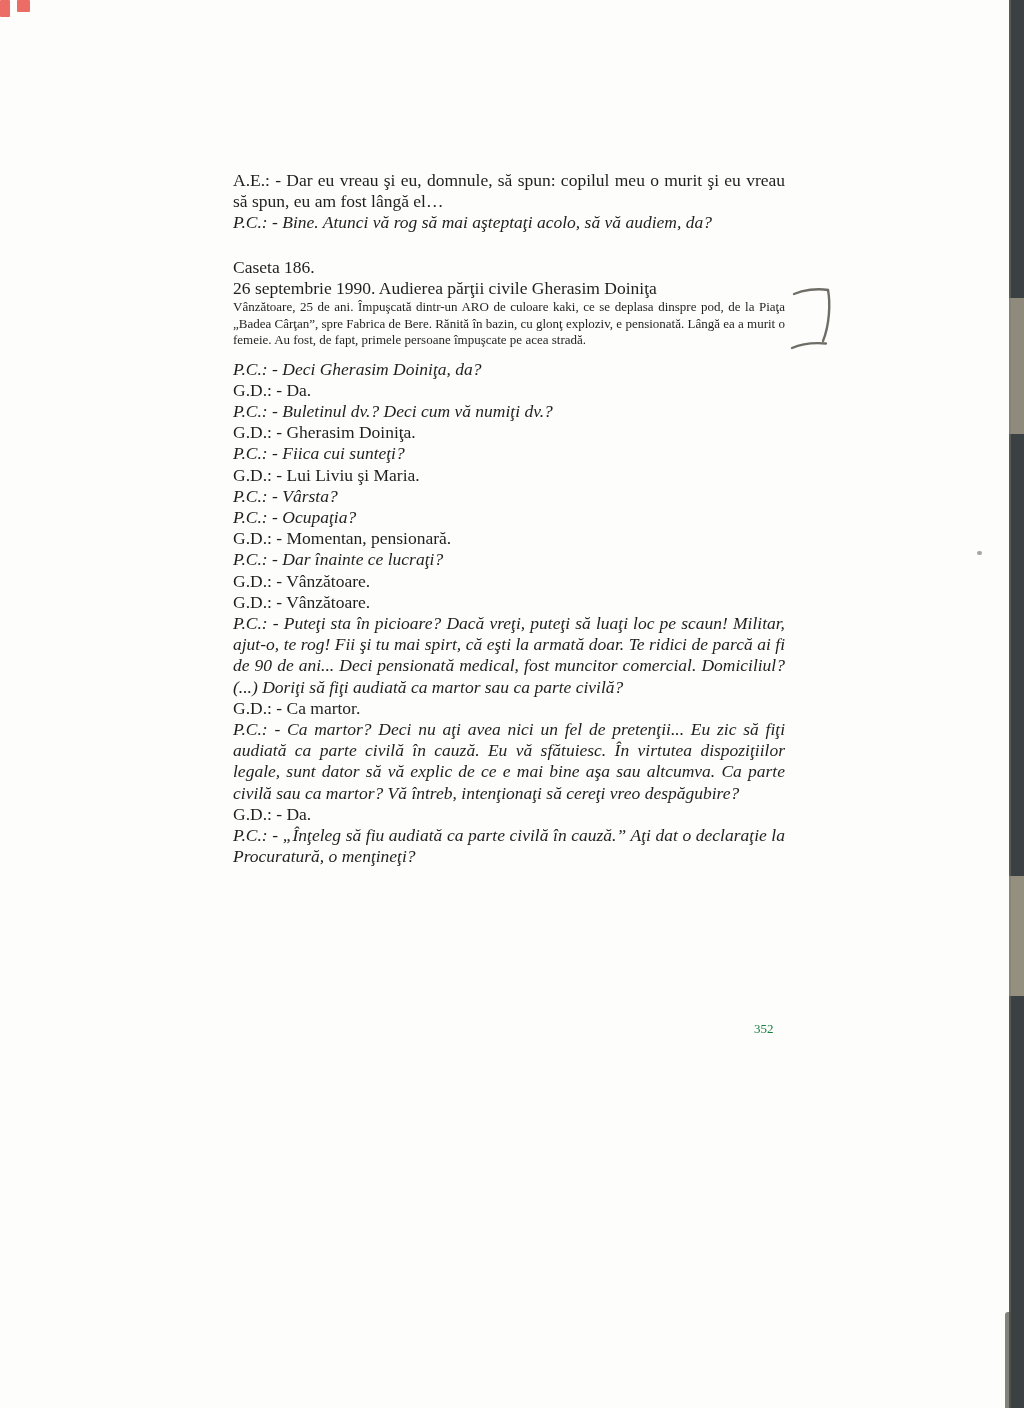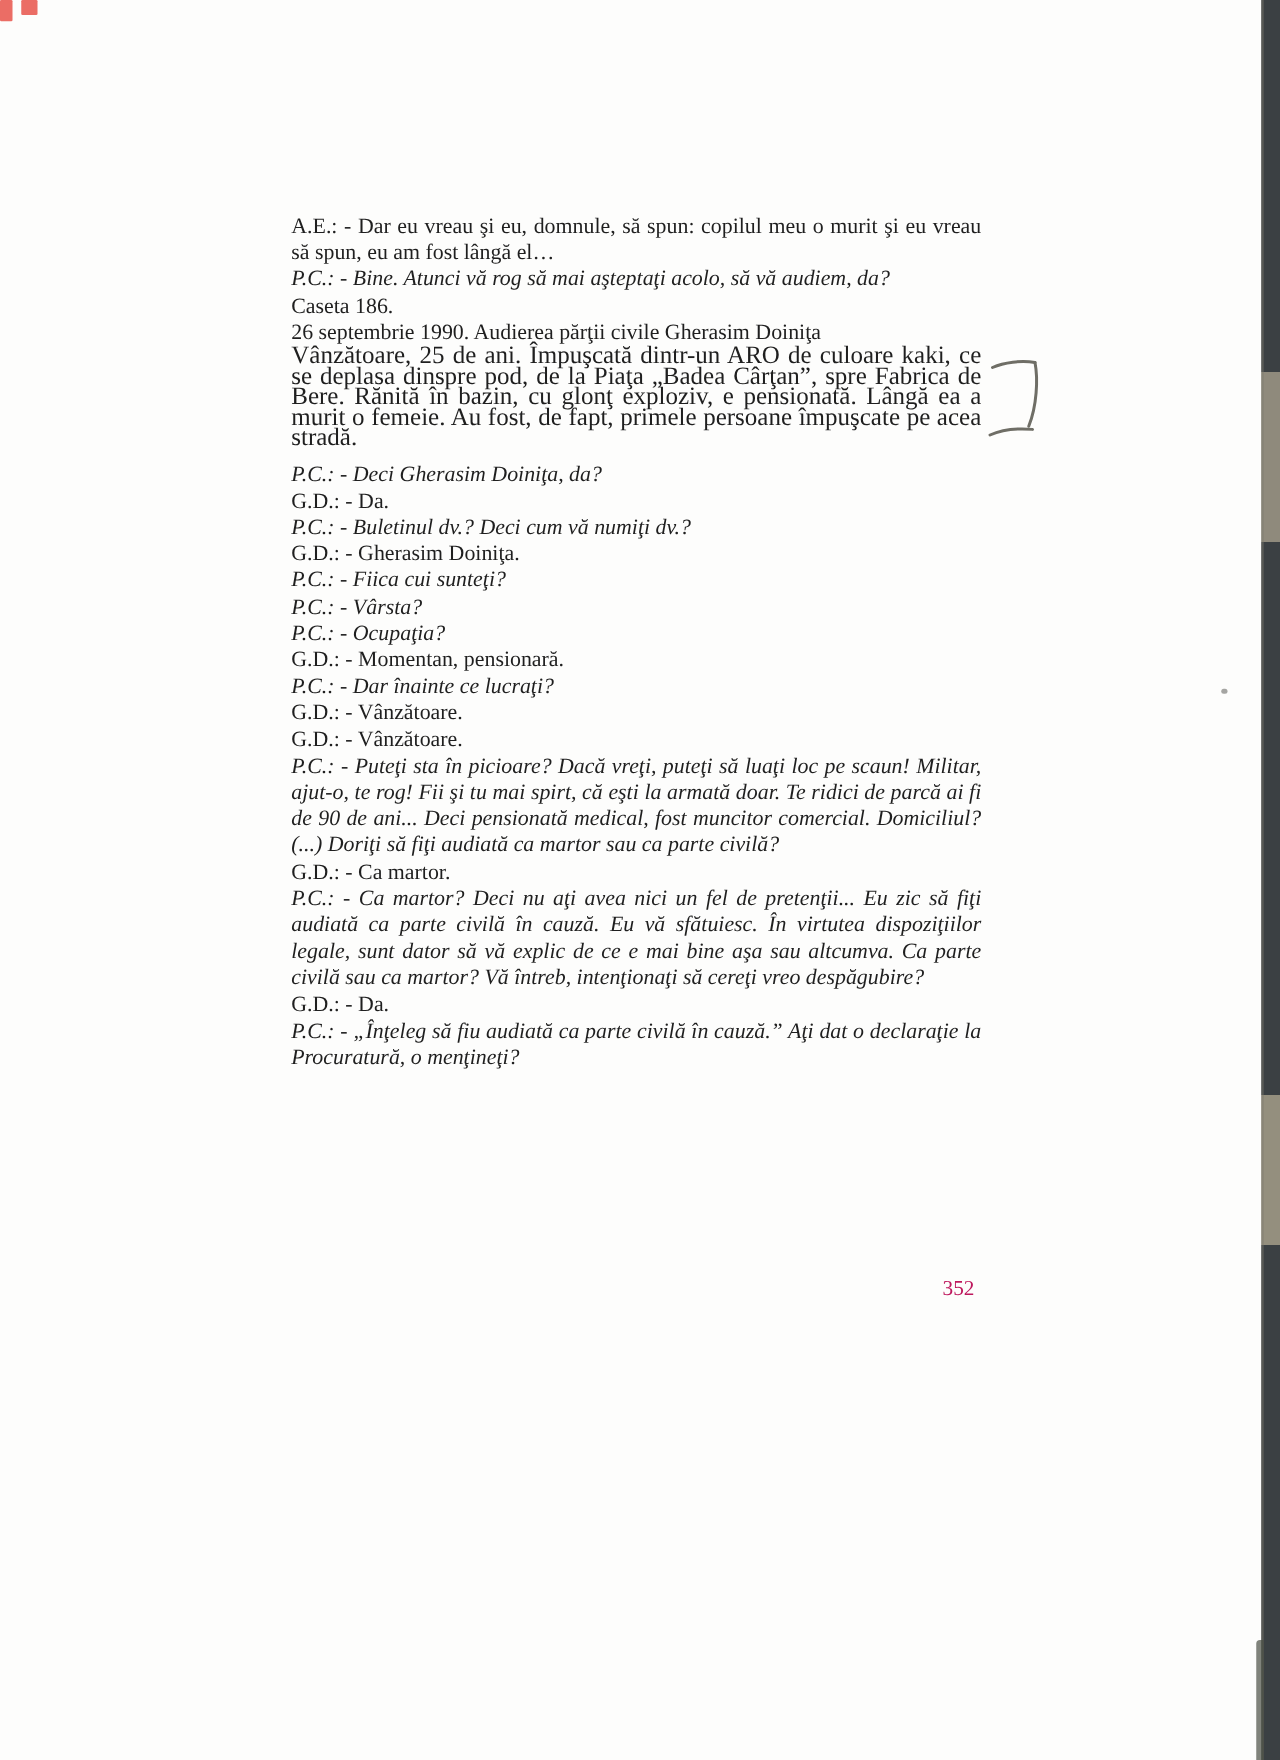--- a/index.html
+++ b/index.html
@@ -39,30 +39,30 @@
   
   .bracket { position: absolute; left: 789px; top: 283px; }
   
   .text-block { position: absolute; left: 233px; top: 170px; width: 552px; }
   .line, .desc { margin: 0; }
   .line {
     font-size: 17.5px; line-height: 21.2px;
     text-align: justify;
   }
   .italic { font-style: italic; }
-  .section-head { }
+  .section-head { margin-top: 23px; }
   .section-title b { font-weight: normal; }
   .desc {
-    font-size: 20px; line-height: 16.5px;
+    font-size: 13px; line-height: 16.5px;
     text-align: justify;
   }
   .dialogue { margin-top: 10px; }
   .page-number {
     position: absolute; left: 754px; top: 1021px;
-    font-size: 17px; color: #be185d;
+    font-size: 13px; color: #15803d;
   }
 </style>
 </head>
 <body>
 
 <div class="page">
 
   <div class="red-mark red-mark-1"></div>
   <div class="red-mark red-mark-2"></div>
 
@@ -90,20 +90,21 @@
       <p class="desc">Vânzătoare, 25 de ani. Împuşcată dintr-un ARO de culoare kaki, ce se deplasa dinspre pod, de la Piaţa „Badea Cârţan”, spre Fabrica de Bere. Rănită în bazin, cu glonţ exploziv, e pensionată. Lângă ea a murit o femeie. Au fost, de fapt, primele persoane împuşcate pe acea stradă.</p>
     </div>
 
     <div class="dialogue">
 
     <p class="line italic">P.C.: - Deci Gherasim Doiniţa, da?</p>
         <p class="line">G.D.: - Da.</p>
         <p class="line italic">P.C.: - Buletinul dv.? Deci cum vă numiţi dv.?</p>
         <p class="line">G.D.: - Gherasim Doiniţa.</p>
         <p class="line italic">P.C.: - Fiica cui sunteţi?</p>
+        <p class="line">G.D.: - Lui Liviu şi Maria.</p>
         <p class="line italic">P.C.: - Vârsta?</p>
         <p class="line italic">P.C.: - Ocupaţia?</p>
         <p class="line">G.D.: - Momentan, pensionară.</p>
         <p class="line italic">P.C.: - Dar înainte ce lucraţi?</p>
         <p class="line">G.D.: - Vânzătoare.</p>
         <p class="line">G.D.: - Vânzătoare.</p>
         <p class="line italic">P.C.: - Puteţi sta în picioare? Dacă vreţi, puteţi să luaţi loc pe scaun! Militar, ajut-o, te rog! Fii şi tu mai spirt, că eşti la armată doar. Te ridici de parcă ai fi de 90 de ani... Deci pensionată medical, fost muncitor comercial. Domiciliul? (...) Doriţi să fiţi audiată ca martor sau ca parte civilă?</p>
         <p class="line">G.D.: - Ca martor.</p>
         <p class="line italic">P.C.: - Ca martor? Deci nu aţi avea nici un fel de pretenţii... Eu zic să fiţi audiată ca parte civilă în cauză. Eu vă sfătuiesc. În virtutea dispoziţiilor legale, sunt dator să vă explic de ce e mai bine aşa sau altcumva. Ca parte civilă sau ca martor? Vă întreb, intenţionaţi să cereţi vreo despăgubire?</p>
         <p class="line">G.D.: - Da.</p>

